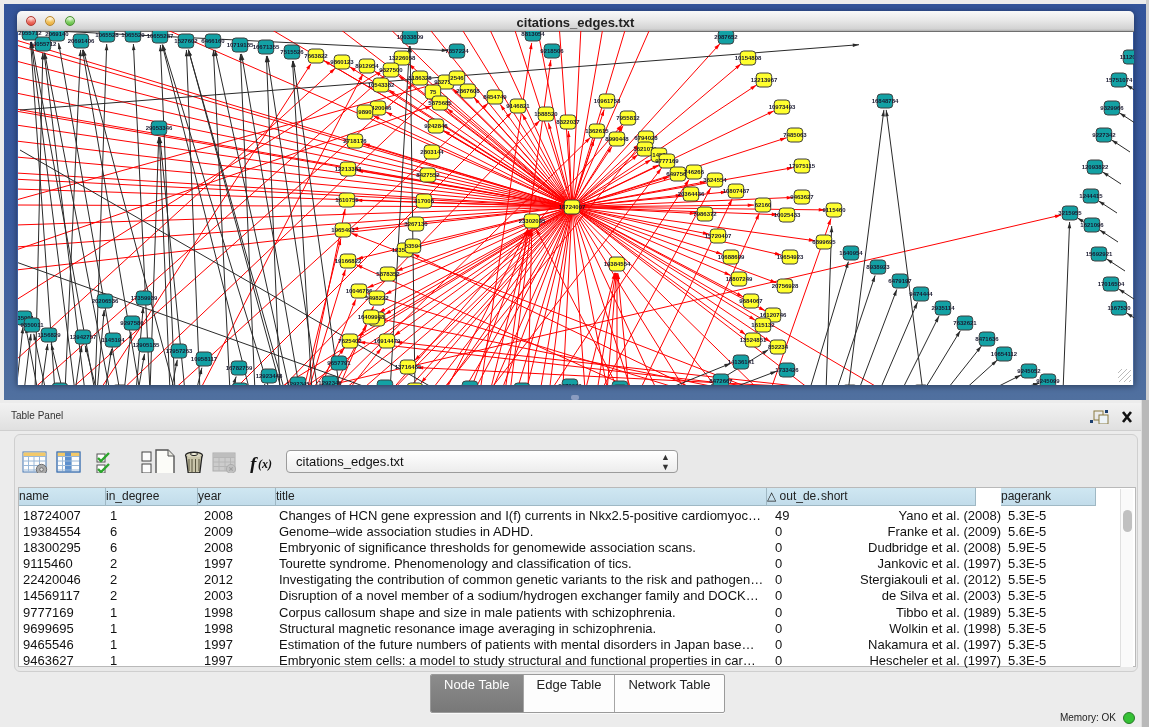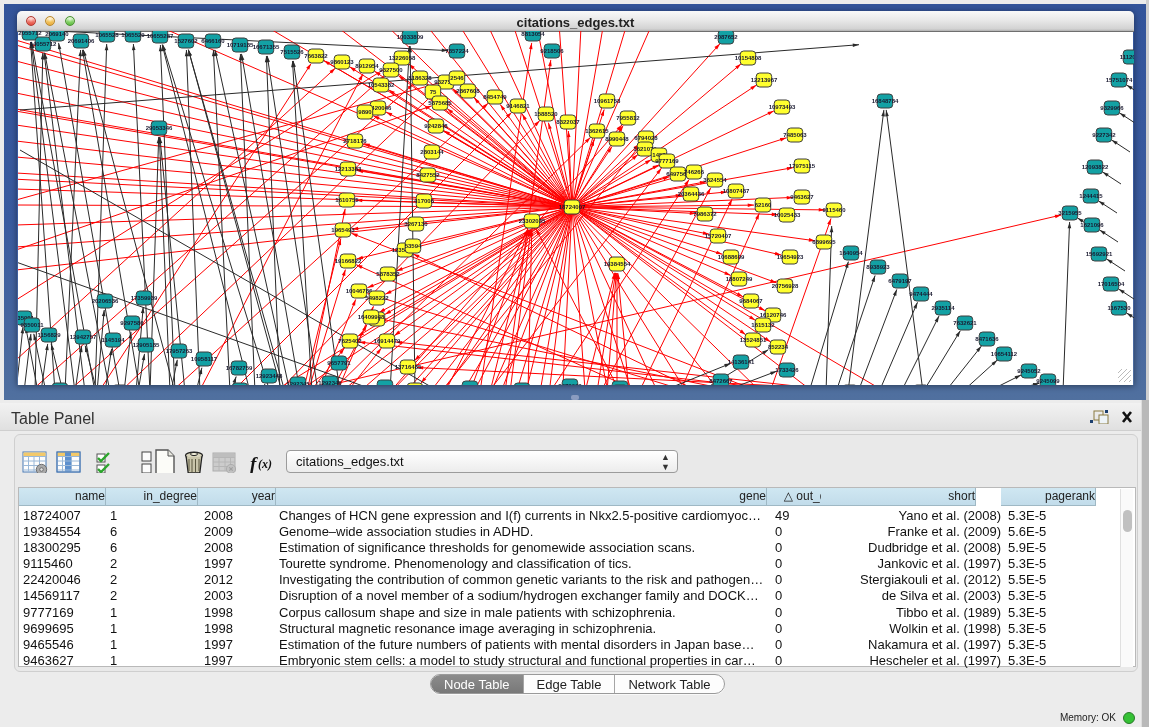--- a/index.html
+++ b/index.html
@@ -14,43 +14,43 @@
 .title{position:absolute;width:100%;text-align:center;top:4px;font-size:13px;font-weight:bold;color:#222}
 .tl{position:absolute;top:5px;width:10px;height:10px;border-radius:50%;box-shadow:inset 0 2px 2px rgba(255,255,255,.65)}
 .tl.r{left:9px;background:radial-gradient(circle at 50% 30%,#ffc9c4 0%,#ee6d60 45%,#d93b30 100%);border:1px solid #b43c33}
 .tl.y{left:28px;background:radial-gradient(circle at 50% 30%,#fff3c8 0%,#f3bf52 45%,#e2a33b 100%);border:1px solid #ba8a2e}
 .tl.g{left:48px;background:radial-gradient(circle at 50% 30%,#d3f5c8 0%,#7ed05e 45%,#4fae38 100%);border:1px solid #4d9334}
 .canvas{position:absolute;left:1px;top:21px;width:1115px;height:353px;background:#fff}
 .grip{position:absolute;right:3px;bottom:3px;width:13px;height:13px;
  background:repeating-linear-gradient(135deg,transparent 0 2.5px,#bbb 2.5px 3.5px)}
 .panel{position:absolute;left:0;top:400px;width:1149px;height:327px;background:#ececec}
 .panelbar{position:absolute;left:0;top:3px;width:1146px;height:28px;background:linear-gradient(180deg,#f2f2f2,#e0e0e0);border-bottom:1px solid #cfcfcf}
-.panelbar .t{position:absolute;left:11px;top:7px;font-size:16px;color:#333}
+.panelbar .t{position:absolute;left:11px;top:7px;font-size:10px;color:#333}
 .pbicons{position:absolute;right:12px;top:7px}
 .box{position:absolute;left:14px;top:34px;width:1124px;height:238px;border:1px solid #cfcfcf;border-radius:6px;background:#e9e9e9}
 .toolbar{position:absolute;left:4px;top:8px;height:32px;width:100%}
 .combo{position:absolute;left:267px;top:7px;width:392px;height:23px;background:linear-gradient(180deg,#fff,#ececec);border:1px solid #9b9b9b;border-radius:4px;font-size:13px;color:#111;line-height:21px;padding-left:9px}
 .combo .arr{position:absolute;right:7px;top:1px;font-size:9px;color:#333;line-height:10px}
 .tbl{position:absolute;left:3px;top:52px;width:1118px;height:180px;background:#fff;border:1px solid #b9b9b9}
 .thead{position:absolute;left:0;top:0;width:100%;height:18px}
 .th{position:absolute;top:0;height:18px;background:linear-gradient(180deg,#cfe7f2,#c2dcea);border-right:1px solid #9fb8c4;border-bottom:1px solid #9fb8c4;
-  font-size:12px;color:#222;text-align:right;line-height:17px}
+  font-size:12px;color:#222;text-align:left;line-height:17px}
 .tr{position:relative;height:16.1px;width:100%;font-size:13px;color:#111;white-space:nowrap}
 .c{position:absolute;top:1px;overflow:hidden}
 .c1{left:4px;width:84px}
 .c2{left:91px;width:88px}
 .c3{left:185px;width:70px}
 .c4{left:260px;width:486px}
 .c5{left:756px;width:68px}
 .c6{left:827px;width:155px;text-align:right}
 .c7{left:989px;width:84px}
 .rows{position:absolute;left:0;top:19px;width:100%}
 .vsb{position:absolute;right:2px;top:1px;width:13px;height:178px;background:#fafafa;border-left:1px solid #e0e0e0}
 .vsb .thumb{position:absolute;left:2px;top:21px;width:9px;height:22px;border-radius:5px;background:#c0c0c0}
-.tabs{position:absolute;left:430px;top:274px;height:20px;display:flex;border:1px solid #9a9a9a;border-radius:10px;overflow:hidden;background:#fdfdfd;box-shadow:0 1px 0 rgba(255,255,255,.7)}
+.tabs{position:absolute;left:430px;top:274px;height:39px;display:flex;border:1px solid #9a9a9a;border-radius:2px;overflow:hidden;background:#fdfdfd;box-shadow:0 1px 0 rgba(255,255,255,.7)}
 .tab{font-size:13px;color:#222;padding:0 13px;line-height:20px;border-right:1px solid #a5a5a5}
 .tab.sel{background:linear-gradient(180deg,#8c8c8c,#787878);color:#fff}
 .tab:last-child{border-right:none}
 .mem{position:absolute;right:33px;bottom:4px;font-size:10px;color:#222}
 .dot{position:absolute;right:14px;bottom:3px;width:12px;height:12px;border-radius:50%;background:#35c135;border:1px solid #2a7a2a}
 .redge{position:absolute;right:0;top:400px;width:8px;height:327px;background:#b9b9b9;border-left:1px solid #dedede}
 .redge2{position:absolute;right:0;top:0;width:3px;height:400px;background:#cfcfcf}
 .splith{position:absolute;left:571px;top:395px;width:8px;height:5px;background:#8a9cc0;border-radius:2px}
 </style></head>
 <body>
@@ -888,21 +888,21 @@
 <text x="231" y="27" font-size="19" font-style="italic" font-weight="bold" font-family="Liberation Serif,serif" fill="#111">f</text>
 <text x="239" y="25" font-size="12" font-style="italic" font-weight="bold" font-family="Liberation Serif,serif" fill="#111">(x)</text>
 </svg>
       <div class="combo">citations_edges.txt<span class="arr">▲<br>▼</span></div>
     </div>
     <div class="tbl">
       <div class="thead">
         <div class="th" style="left:0;width:87px">name</div>
         <div class="th" style="left:87px;width:92px">in_degree</div>
         <div class="th" style="left:179px;width:78px">year</div>
-        <div class="th" style="left:257px;width:491px">gene</div>
+        <div class="th" style="left:257px;width:491px">title</div>
         <div class="th" style="left:748px;width:79px">△ out_de…</div>
         <div class="th" style="left:802px;width:155px">short</div>
         <div class="th" style="left:982px;width:95px">pagerank</div>
       </div>
       <div class="rows">
 <div class="tr">
             <div class="c c1">18724007</div>
             <div class="c c2">1</div>
             <div class="c c3">2008</div>
             <div class="c c4">Changes of HCN gene expression and I(f) currents in Nkx2.5-positive cardiomyoc…</div>
@@ -916,21 +916,21 @@
             <div class="c c3">2009</div>
             <div class="c c4">Genome–wide association studies in ADHD.</div>
             <div class="c c5">0</div>
             <div class="c c6">Franke et al. (2009)</div>
             <div class="c c7">5.6E-5</div>
           </div>
 <div class="tr">
             <div class="c c1">18300295</div>
             <div class="c c2">6</div>
             <div class="c c3">2008</div>
-            <div class="c c4">Estimation of significance thresholds for genomewide association scans.</div>
+            <div class="c c4">Embryonic of significance thresholds for genomewide association scans.</div>
             <div class="c c5">0</div>
             <div class="c c6">Dudbridge et al. (2008)</div>
             <div class="c c7">5.9E-5</div>
           </div>
 <div class="tr">
             <div class="c c1">9115460</div>
             <div class="c c2">2</div>
             <div class="c c3">1997</div>
             <div class="c c4">Tourette syndrome. Phenomenology and classification of tics.</div>
             <div class="c c5">0</div>

